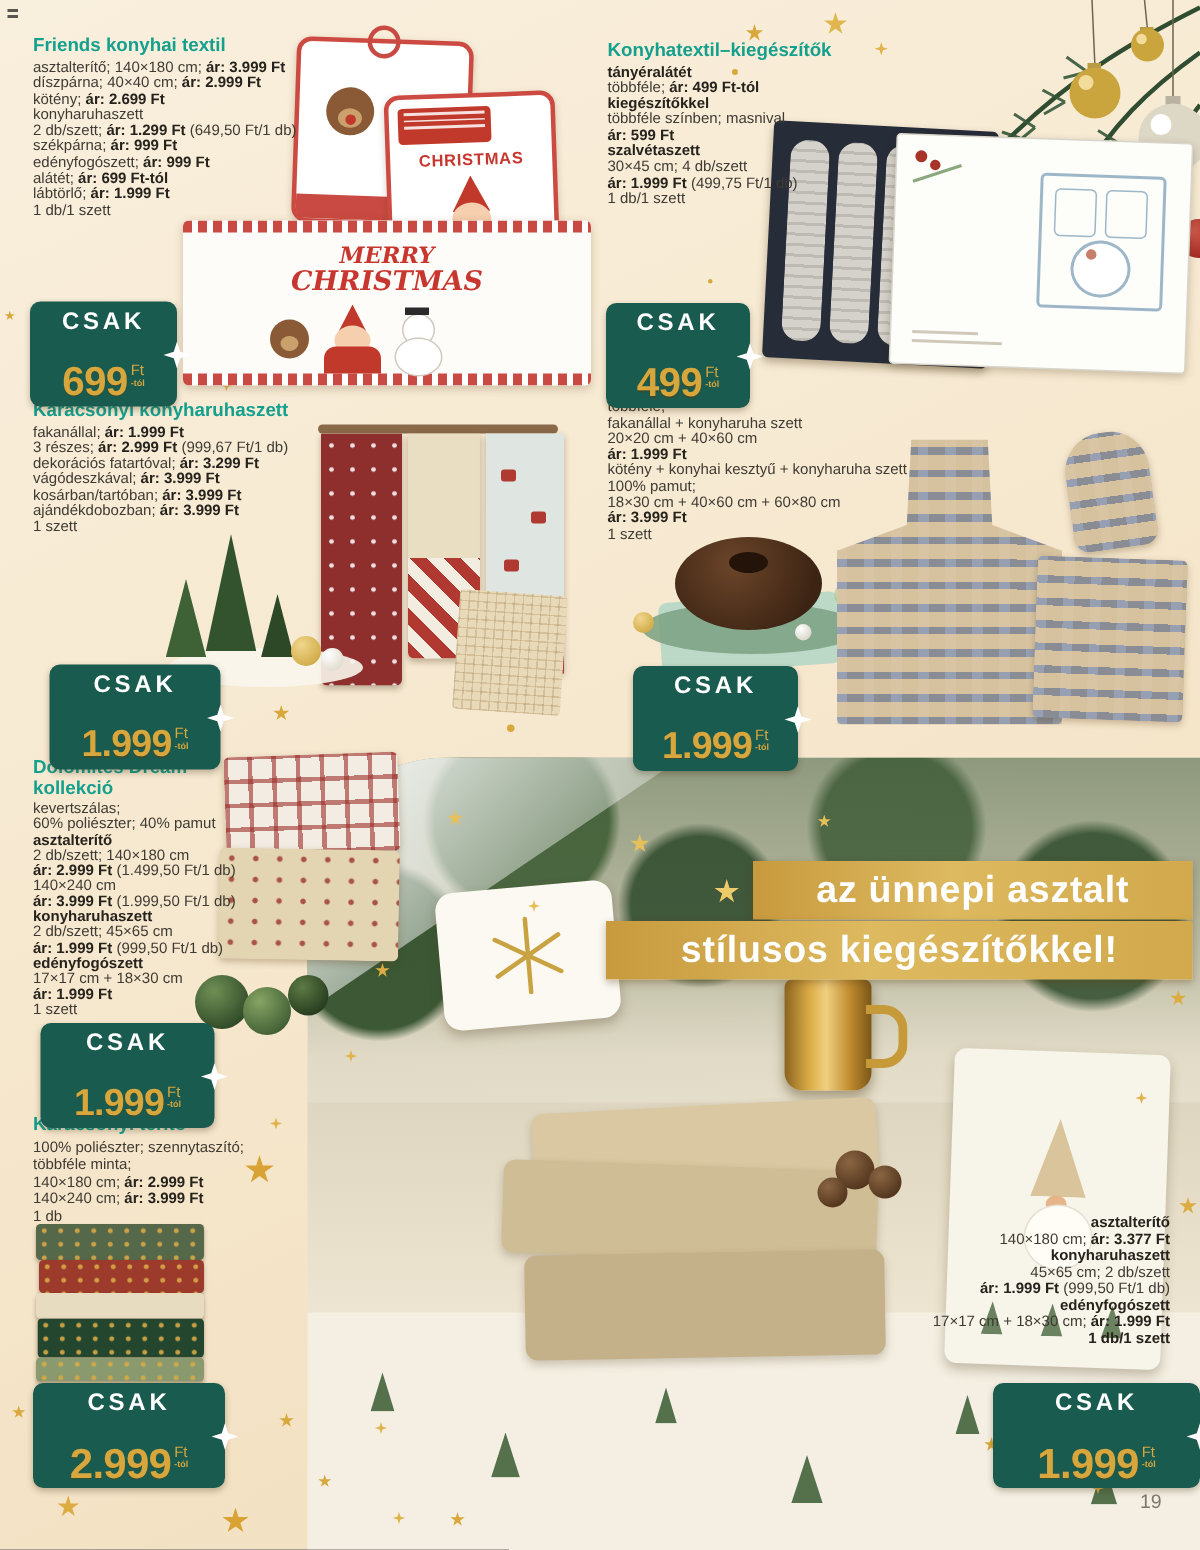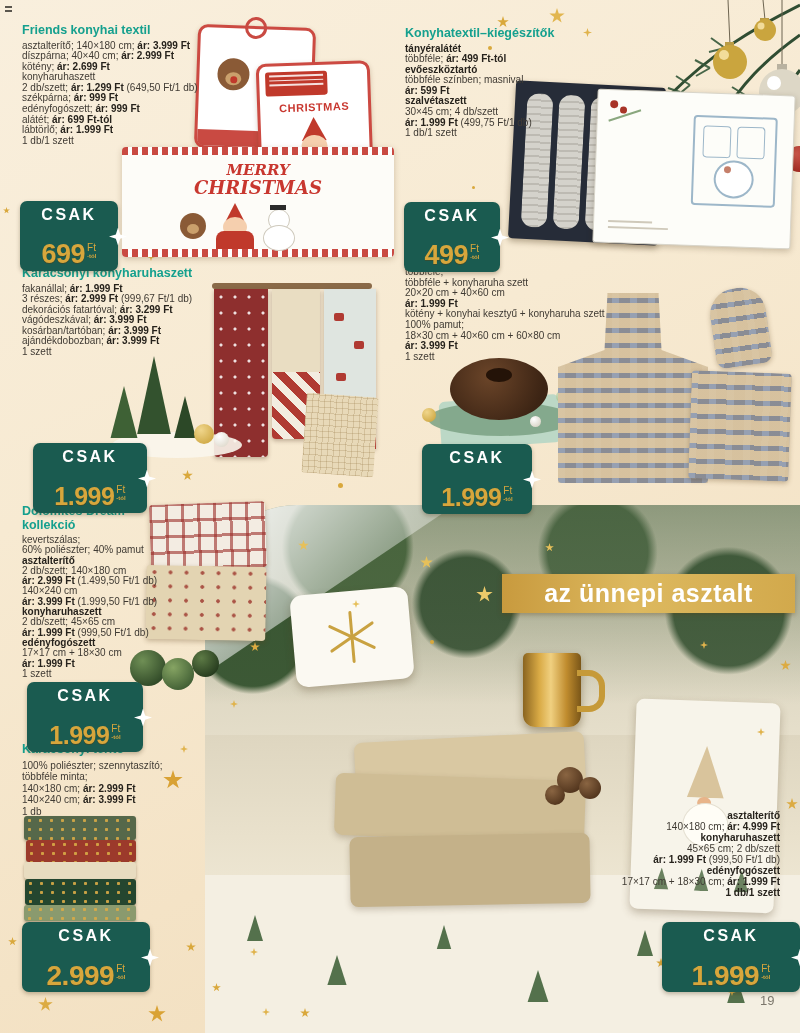--- a/index.html
+++ b/index.html
@@ -160,20 +160,23 @@
       <span class="minitree" style="left:102px;top:168px;width:18px;height:22px;background:#6b8260;"></span>
     </div>
     <span class="pinecone heropart" style="left:352px;top:262px;width:26px;height:26px;"></span>
     <span class="pinecone heropart" style="left:374px;top:272px;width:22px;height:22px;"></span>
     <span class="pinecone heropart" style="left:340px;top:280px;width:20px;height:20px;"></span>
   </div>
 
   <div id="banner-gold1" class="bannerbox goldbar">
     <span class="t">az ünnepi asztalt</span>
   </div>
+  <div id="banner-gold2" class="bannerbox goldbar">
+    <span class="t">stílusos kiegészítőkkel!</span>
+  </div>
 
   <svg id="pinesvg" width="280" height="185" viewBox="0 0 280 185">
     <defs>
       <radialGradient id="goldg" cx="35%" cy="30%">
           <stop offset="0%" stop-color="#f4d98c"></stop>
           <stop offset="70%" stop-color="#caa53e"></stop>
           <stop offset="100%" stop-color="#9a7а28"></stop>
         </radialGradient>
       <radialGradient id="pearlg" cx="35%" cy="30%">
           <stop offset="0%" stop-color="#ffffff"></stop>
@@ -254,21 +257,21 @@
     <span class="figcircle" style="left:146px;top:62px;width:20px;height:20px;background:#fff;border:1px solid #cfcabd;"></span>
     <span class="figcircle" style="left:141px;top:78px;width:30px;height:24px;background:#fff;border:1px solid #cfcabd;"></span>
     <span style="position:absolute;left:148px;top:58px;width:16px;height:5px;background:#2b2b2b;"></span>
   </div>
 
   <div class="pblock" style="left:405px;top:27px;width:210px;">
     <h3 class="ptitle">Konyhatextil–kiegészítők</h3>
     <div>
         <div class="pline"><span class="b">tányéralátét</span></div>
         <div class="pline"><span>többféle; </span><span class="b">ár: 499 Ft-tól</span></div>
-        <div class="pline"><span class="b">evőeszköztartó</span></div>
+        <div class="pline"><span class="b">kiegészítőkkel</span></div>
         <div class="pline"><span>többféle színben; masnival</span></div>
         <div class="pline"><span class="b">ár: 599 Ft</span></div>
         <div class="pline"><span class="b">szalvétaszett</span></div>
         <div class="pline"><span>30×45 cm; 4 db/szett</span></div>
         <div class="pline"><span class="b">ár: 1.999 Ft</span><span> (499,75 Ft/1 db)</span></div>
         <div class="pline"><span>1 db/1 szett</span></div>
       </div>
   </div>
   <div class="ill boxD" style="left:512px;top:84px;width:150px;height:158px;transform:rotate(3deg);">
     <span class="roll" style="left:12px;top:12px;height:134px;"></span>
@@ -325,21 +328,21 @@
     <span class="cone" style="left:28px;top:4px;width:40px;height:78px;background:#33522e;"></span>
     <span class="cone" style="left:2px;top:34px;width:32px;height:52px;background:#3e6135;"></span>
     <span class="cone" style="left:66px;top:44px;width:26px;height:42px;background:#2c4827;"></span>
     <span class="bauble" style="left:88px;top:72px;width:20px;height:20px;background:radial-gradient(circle at 35% 30%,#f0d68c,#c79e34);"></span>
     <span class="bauble" style="left:108px;top:80px;width:15px;height:15px;background:radial-gradient(circle at 35% 30%,#ffffff,#d8d2c2);"></span>
   </div>
 
   <div class="pblock" style="left:405px;top:267px;width:260px;">
     <div>
         <div class="pline"><span>többféle;</span></div>
-        <div class="pline"><span>többféle + konyharuha szett</span></div>
+        <div class="pline"><span>fakanállal + konyharuha szett</span></div>
         <div class="pline"><span>20×20 cm + 40×60 cm</span></div>
         <div class="pline"><span class="b">ár: 1.999 Ft</span></div>
         <div class="pline"><span>kötény + konyhai kesztyű + konyharuha szett</span></div>
         <div class="pline"><span>100% pamut;</span></div>
         <div class="pline"><span>18×30 cm + 40×60 cm + 60×80 cm</span></div>
         <div class="pline"><span class="b">ár: 3.999 Ft</span></div>
         <div class="pline"><span>1 szett</span></div>
       </div>
   </div>
   <div class="ill" style="left:410px;top:350px;width:170px;height:105px;">
@@ -396,21 +399,21 @@
     <div class="tlayer goldspeck" style="height:24px;background-color:#56684a;"></div>
     <div class="tlayer goldspeck" style="height:22px;background-color:#9c3a2b;margin-left:2px;"></div>
     <div class="tlayer" style="height:17px;background-color:#e8dcc0;"></div>
     <div class="tlayer goldspeck" style="height:26px;background-color:#24462f;margin-left:1px;"></div>
     <div class="tlayer goldspeck" style="height:16px;background-color:#8a9a6e;"></div>
   </div>
 
   <div class="pblock ralign" style="right:20px;top:810px;width:200px;z-index:6;">
     <div style="line-height:11px;">
         <div class="pline"><span class="b">asztalterítő</span></div>
-        <div class="pline"><span>140×180 cm; </span><span class="b">ár: 4.999 Ft</span></div>
+        <div class="pline"><span>140×180 cm; </span><span class="b">ár: 3.377 Ft</span></div>
         <div class="pline"><span class="b">konyharuhaszett</span></div>
         <div class="pline"><span>45×65 cm; 2 db/szett</span></div>
         <div class="pline"><span class="b">ár: 1.999 Ft</span><span> (999,50 Ft/1 db)</span></div>
         <div class="pline"><span class="b">edényfogószett</span></div>
         <div class="pline"><span>17×17 cm + 18×30 cm; </span><span class="b">ár: 1.999 Ft</span></div>
         <div class="pline"><span class="b">1 db/1 szett</span></div>
       </div>
   </div>
 
   <div class="badge" style="left:20px;top:201px;width:86px;">

